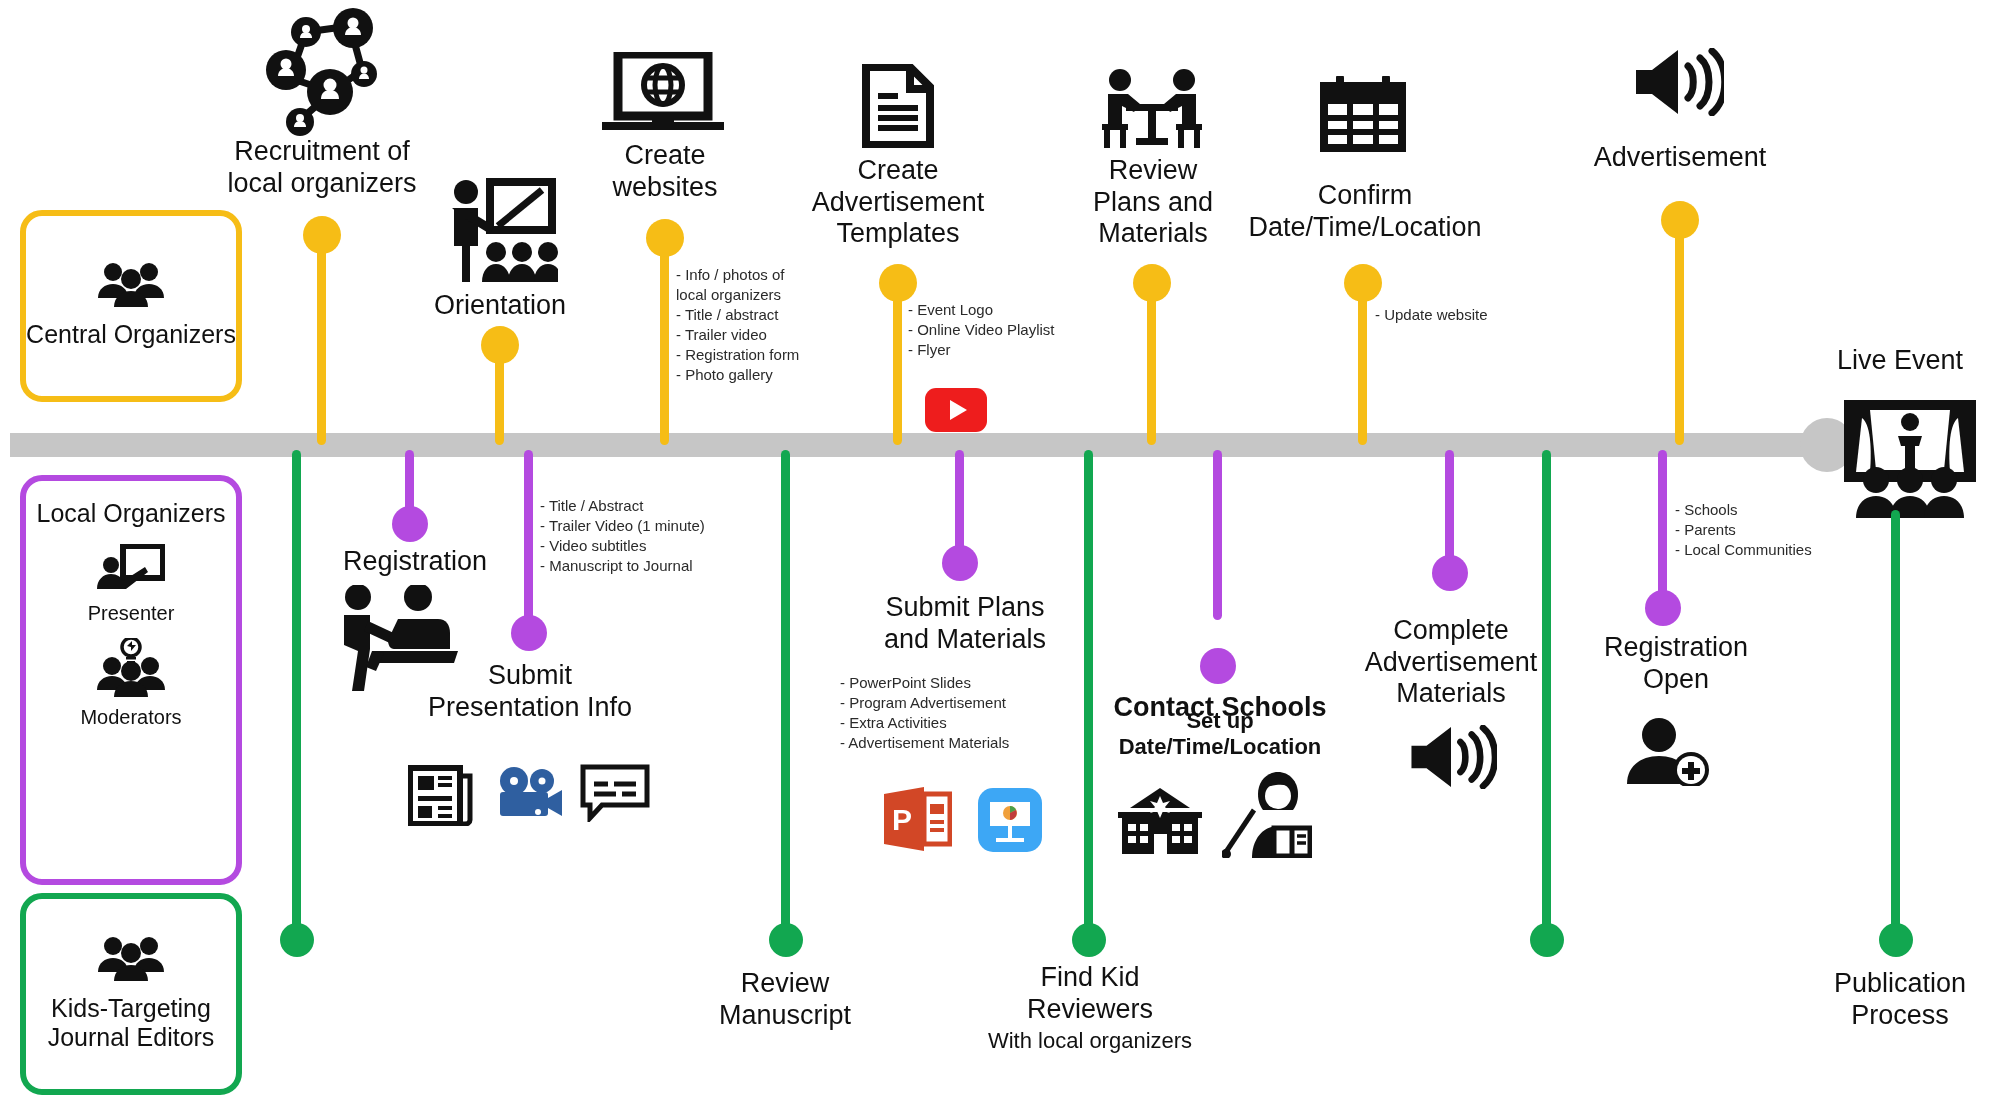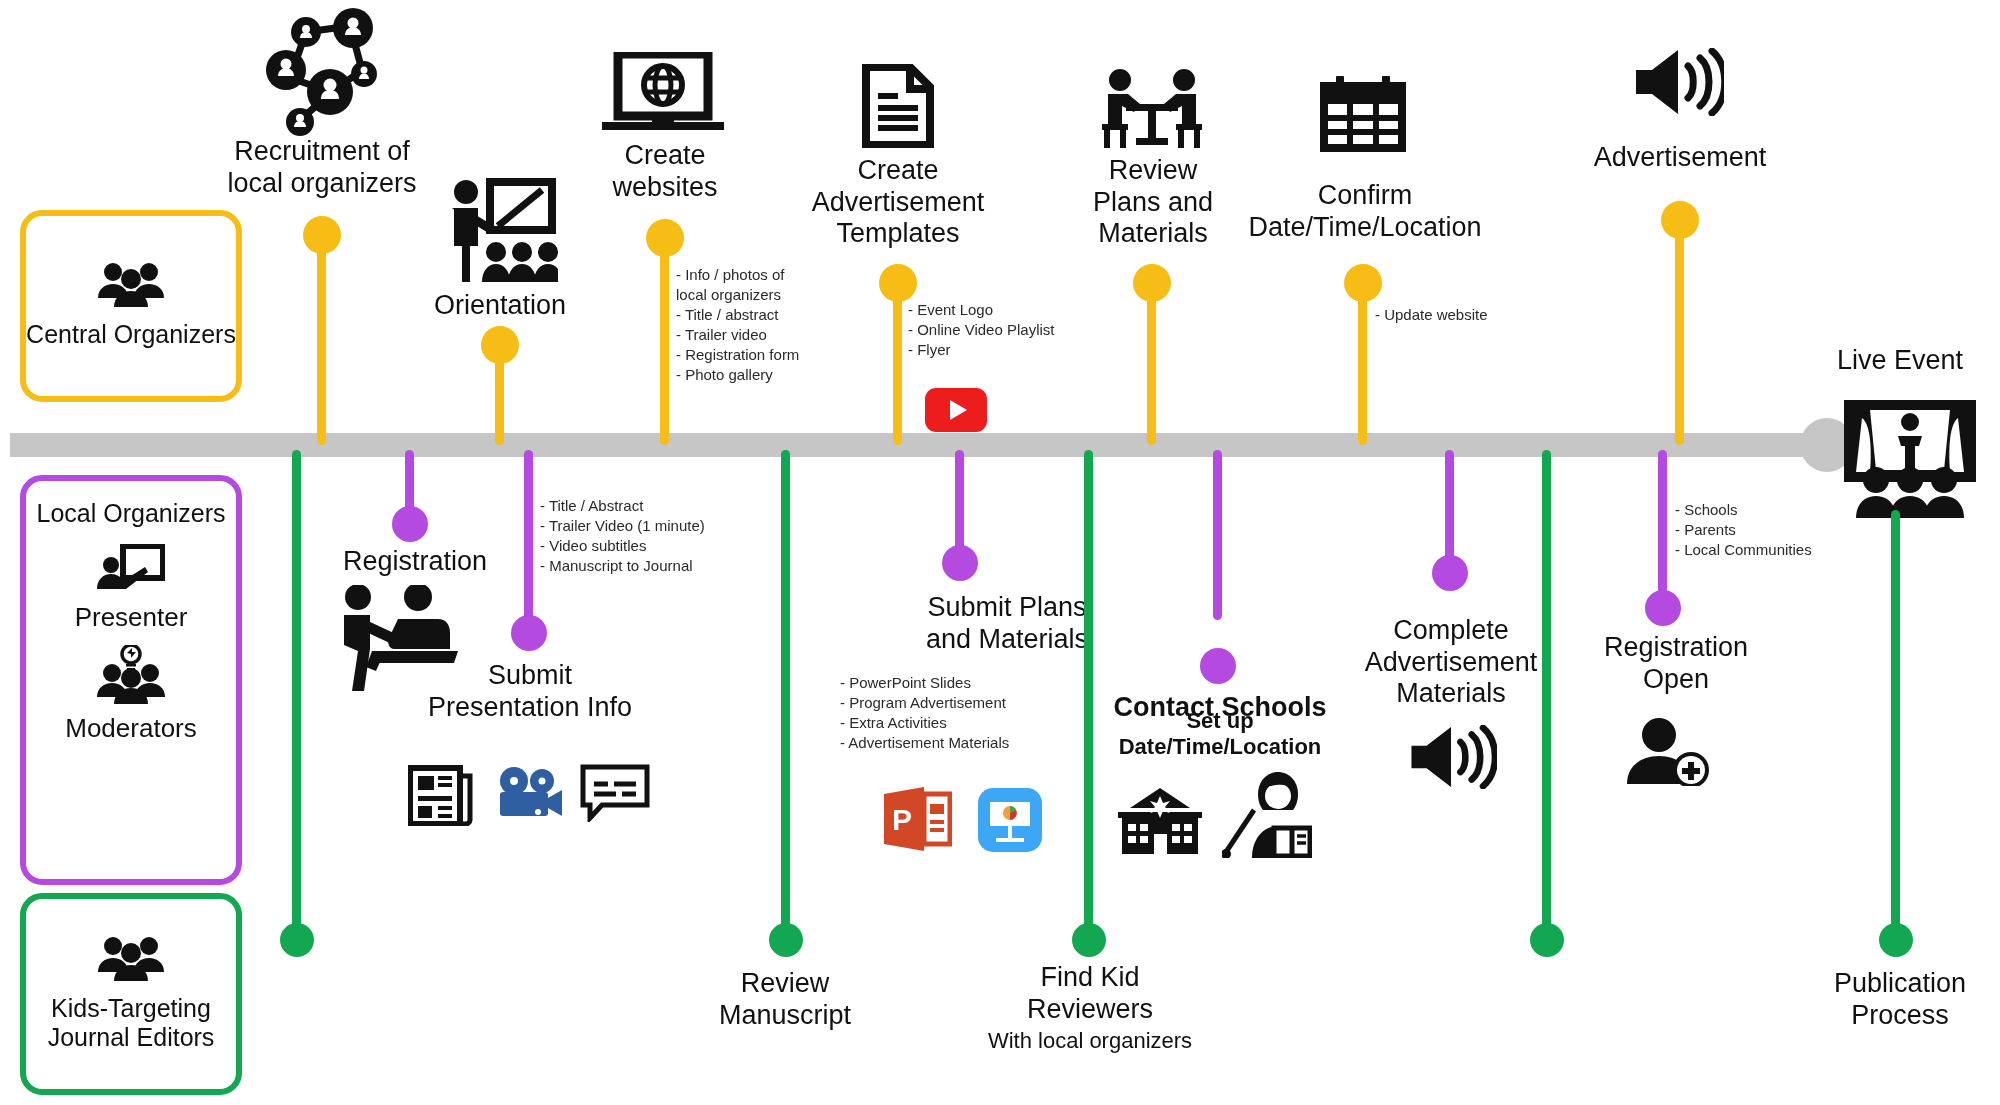--- a/index.html
+++ b/index.html
@@ -11,21 +11,21 @@
   
   .spine{position:absolute;left:10px;top:433px;width:1820px;height:24px;
          background:#c6c6c6;border-radius:0 0 0 0;}
   .spine-cap{position:absolute;left:1800px;top:418px;width:54px;height:54px;
          background:#c6c6c6;border-radius:50%;}
 
   
   .rolebox{position:absolute;border-radius:22px;background:#fff;
            display:flex;flex-direction:column;align-items:center;justify-content:center;}
   .rolebox .rb-label{font-size:25px;line-height:1.17;text-align:center;color:#111;}
-  .rolebox .rb-sub{font-size:26px;line-height:1.17;text-align:left;color:#111;}
+  .rolebox .rb-sub{font-size:20px;line-height:1.17;text-align:left;color:#111;}
 
   
   .stem{position:absolute;width:9px;border-radius:5px;}
   .dot{position:absolute;border-radius:50%;}
 
   
   .mtitle{position:absolute;font-size:27px;line-height:1.17;text-align:center;color:#111;
           white-space:pre-line;}
   .msub{position:absolute;font-size:22px;line-height:1.2;text-align:center;color:#111;
         white-space:pre-line;}
@@ -310,21 +310,21 @@
     <svg width="70" height="58" viewBox="0 0 70 58">
       <path d="M3 3h64v38H22L10 54V41H3z" fill="none" stroke="#111" stroke-width="5"></path>
       <g stroke="#111" stroke-width="5">
         <path d="M14 20h14M34 20h22M14 30h22M42 30h14"></path>
       </g>
     </svg>
   </span>
 
   <div class="stem" style="left:955px;top:450px;height:110px;background:#b44ae0;"></div>
   <div class="dot" style="left:942px;top:545px;width:36px;height:36px;background:#b44ae0;"></div>
-  <div class="mtitle" style="left:887px;top:592px;width:240px;">Submit Plans
+  <div class="mtitle" style="left:845px;top:592px;width:240px;">Submit Plans
 and Materials</div>
   <div class="bullets" style="left:840px;top:673px;width:300px;"><span>- PowerPoint Slides</span><br><span>- Program Advertisement</span><br><span>- Extra Activities</span><br><span>- Advertisement Materials</span></div>
   <span class="abs" style="left:882px;top:786px;">
     <svg width="70" height="66" viewBox="0 0 70 66">
       <path d="M2 8l40-7v64L2 58z" fill="#d24726"></path>
       <rect x="42" y="8" width="26" height="50" fill="none" stroke="#d24726" stroke-width="5"></rect>
       <path d="M48 18h14v10H48z" fill="#d24726"></path>
       <path d="M48 34h14v4H48zM48 42h14v4H48z" fill="#d24726"></path>
       <text x="10" y="44" font-family="Liberation Sans, sans-serif" font-size="30" font-weight="bold" fill="#fff">P</text>
     </svg>

